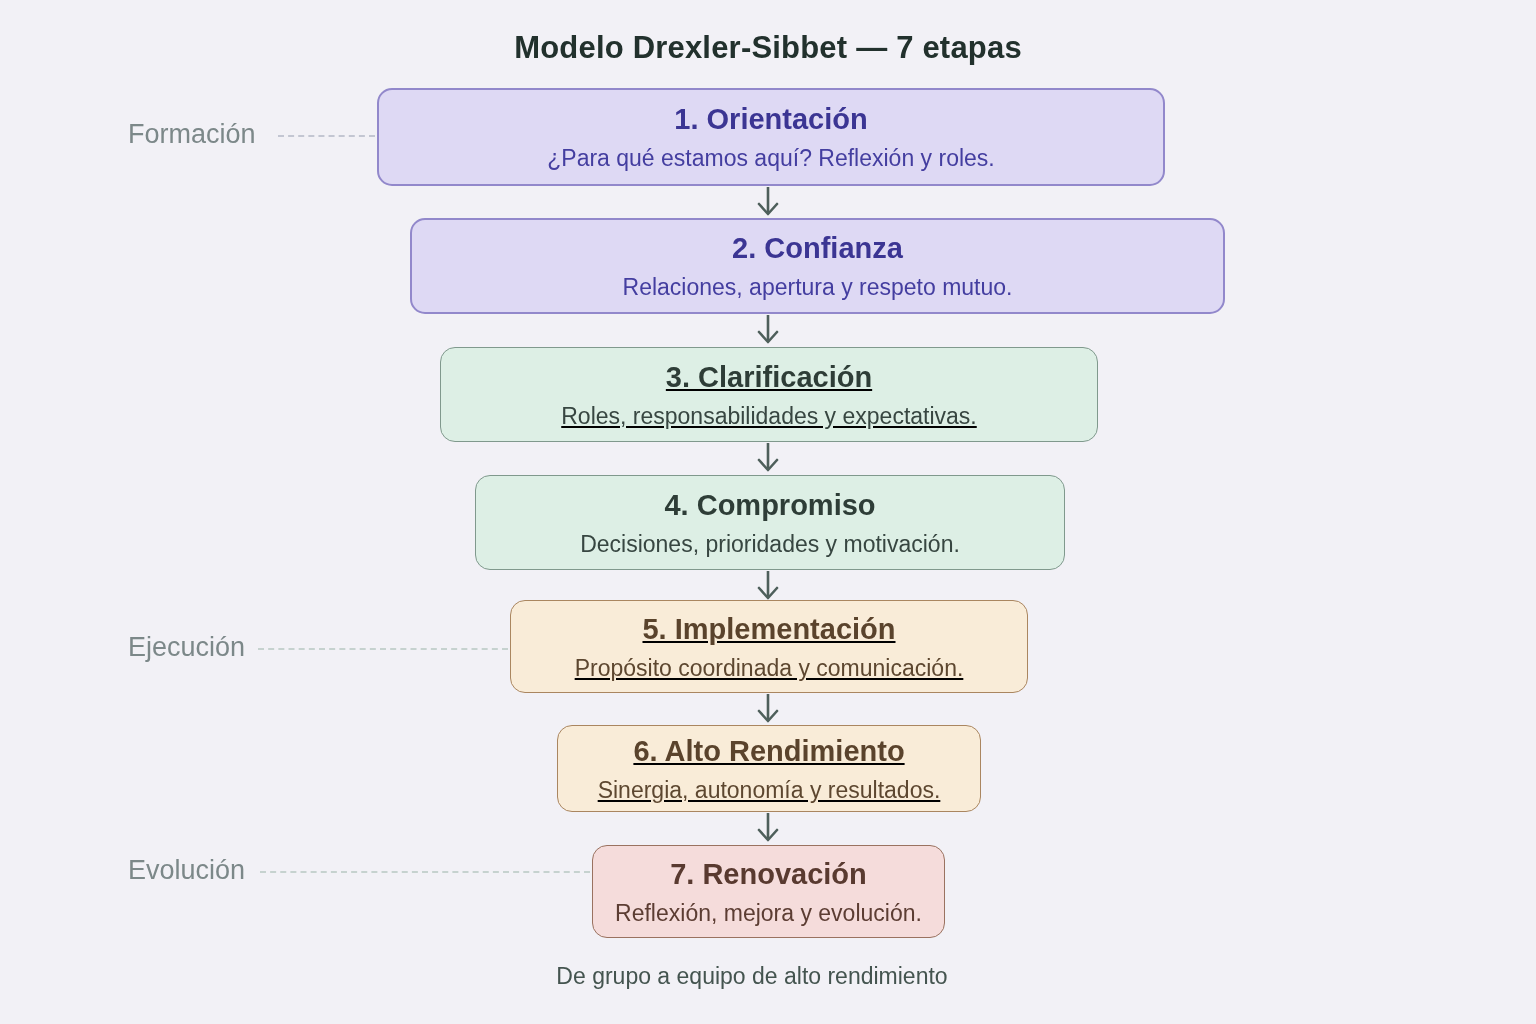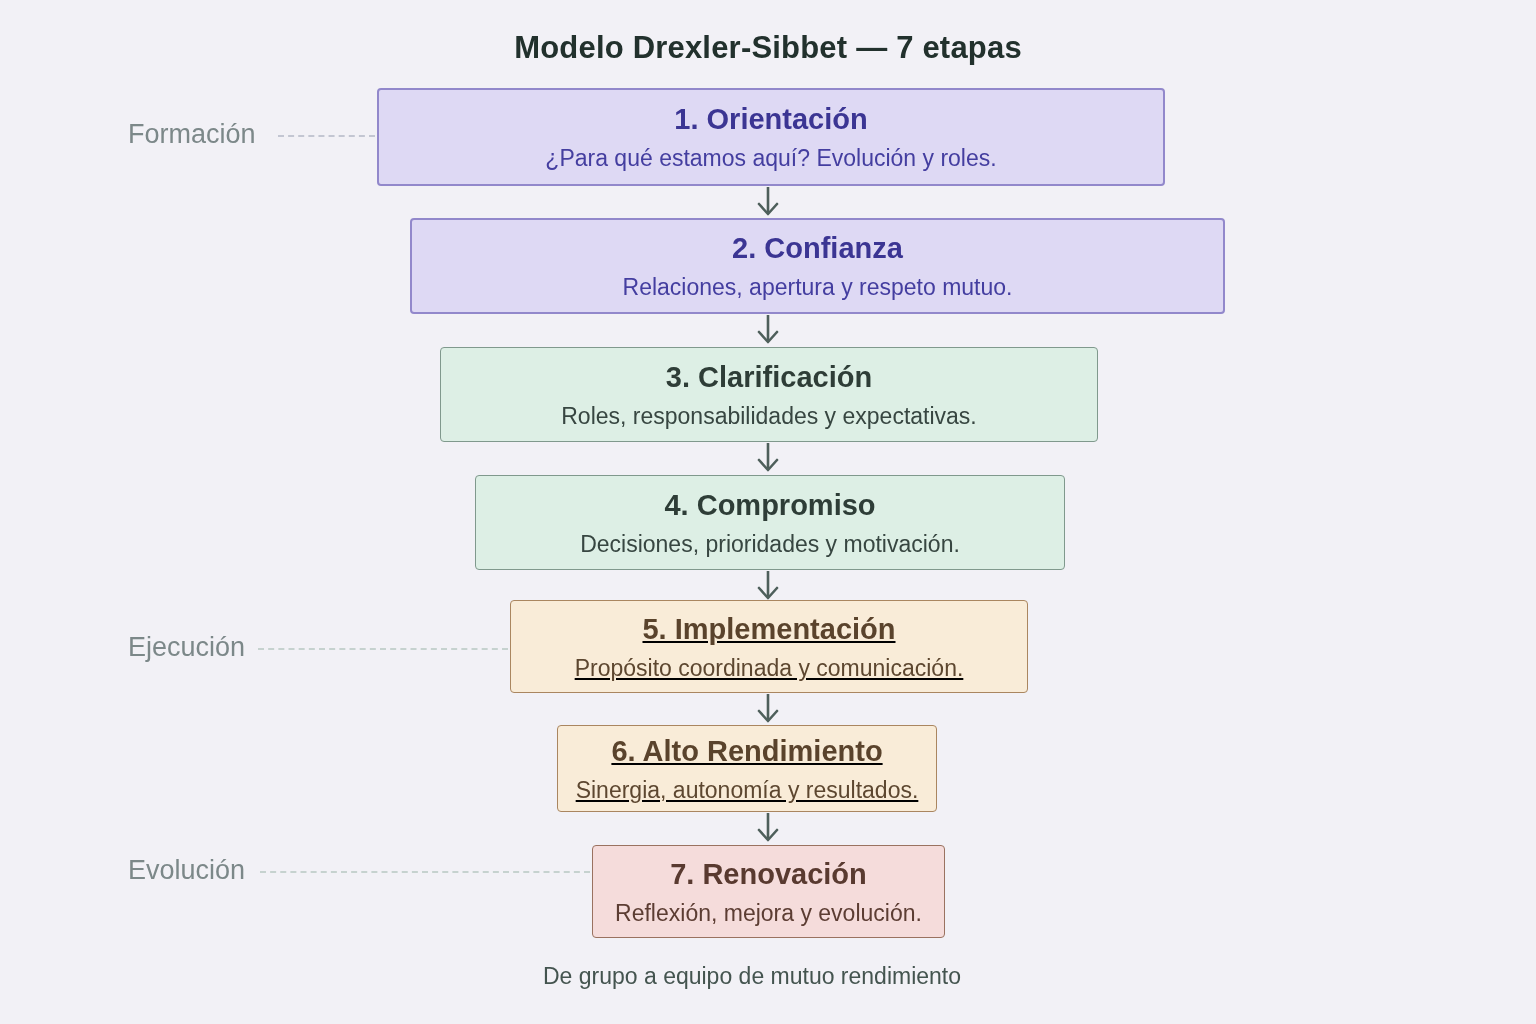--- a/index.html
+++ b/index.html
@@ -22,21 +22,21 @@
     width: 1536px;
     text-align: center;
     font-size: 31px;
     font-weight: 700;
     color: #22312d;
     letter-spacing: 0.2px;
   }
   .stage-box {
     position: absolute;
     box-sizing: border-box;
-    border-radius: 4px;
+    border-radius: 15px;
     display: flex;
     flex-direction: column;
     align-items: center;
     justify-content: center;
     text-align: center;
     line-height: 1.25;
   }
   .stage-title {
     font-size: 29px;
     font-weight: 600;
@@ -70,24 +70,24 @@
   .stage-pink {
     background: #f5dcdb;
     border: 1.5px solid #9a7260;
   }
   .stage-pink .stage-title    { color: #593a30; }
   .stage-pink .stage-subtitle { color: #5c3d33; }
 
   
   .stage-1 { left: 377px; top:  88px; width: 788px; height: 98px; }
   .stage-2 { left: 410px; top: 218px; width: 815px; height: 96px; }
-  .stage-3 { left: 440px; top: 347px; width: 658px; height: 95px; }
+  .stage-3 { left: 440px; top: 347px; width: 658px; height: 95px; text-decoration: underline; }
   .stage-4 { left: 475px; top: 475px; width: 590px; height: 95px; }
   .stage-5 { left: 510px; top: 600px; width: 518px; height: 93px; }
-  .stage-6 { left: 557px; top: 725px; width: 380px; height: 87px; }
+  .stage-6 { left: 557px; top: 725px; width: 424px; height: 87px; }
   .stage-7 { left: 592px; top: 845px; width: 353px; height: 93px; }
 
   .arrow {
     position: absolute;
     left: 756px;
     width: 24px;
   }
   .arrow svg { display: block; }
   .arrow-1 { top: 187px; }
   .arrow-2 { top: 315px; }
@@ -138,21 +138,21 @@
   <div class="phase-line line-formacion"></div>
 
   <div class="phase-label phase-ejecucion">Ejecución</div>
   <div class="phase-line line-ejecucion"></div>
 
   <div class="phase-label phase-evolucion">Evolución</div>
   <div class="phase-line line-evolucion"></div>
 
   <div class="stage-box stage-1 stage-purple">
     <div class="stage-title">1. Orientación</div>
-    <div class="stage-subtitle">¿Para qué estamos aquí? Evolución y roles.</div>
+    <div class="stage-subtitle">¿Para qué estamos aquí? Reflexión y roles.</div>
   </div>
 
   <div class="stage-box stage-2 stage-purple">
     <div class="stage-title">2. Confianza</div>
     <div class="stage-subtitle">Relaciones, apertura y respeto mutuo.</div>
   </div>
 
   <div class="stage-box stage-3 stage-green">
     <div class="stage-title">3. Clarificación</div>
     <div class="stage-subtitle">Roles, responsabilidades y expectativas.</div>
@@ -208,15 +208,15 @@
         <polyline points="3,17 12,27 21,17" fill="none" stroke="#4e5f5b" stroke-width="2.6" stroke-linecap="round" stroke-linejoin="round"></polyline>
       </svg>
   </div>
   <div class="arrow arrow-6">
     <svg width="24" height="30" viewBox="0 0 24 30">
         <line x1="12" y1="0" x2="12" y2="25" stroke="#4e5f5b" stroke-width="2.6"></line>
         <polyline points="3,17 12,27 21,17" fill="none" stroke="#4e5f5b" stroke-width="2.6" stroke-linecap="round" stroke-linejoin="round"></polyline>
       </svg>
   </div>
 
-  <div class="diagram-caption">De grupo a equipo de mutuo rendimiento</div>
+  <div class="diagram-caption">De grupo a equipo de alto rendimiento</div>
 
 </div>
 
 </body></html>

